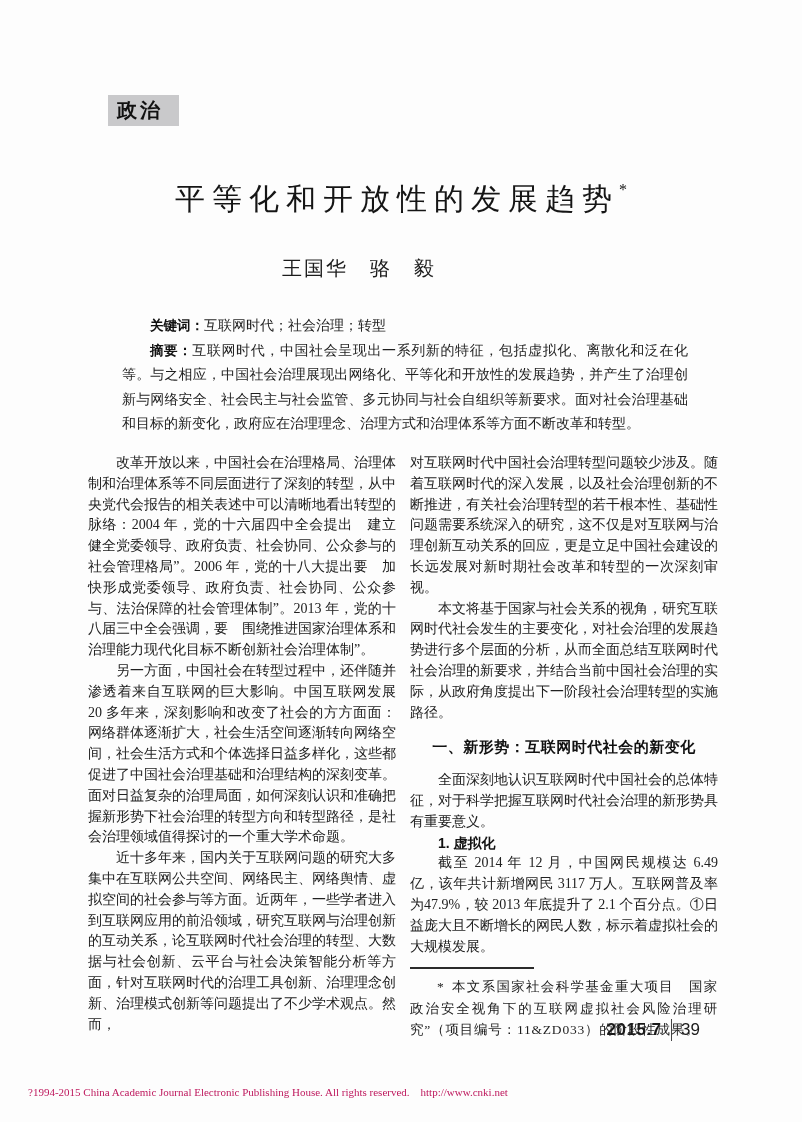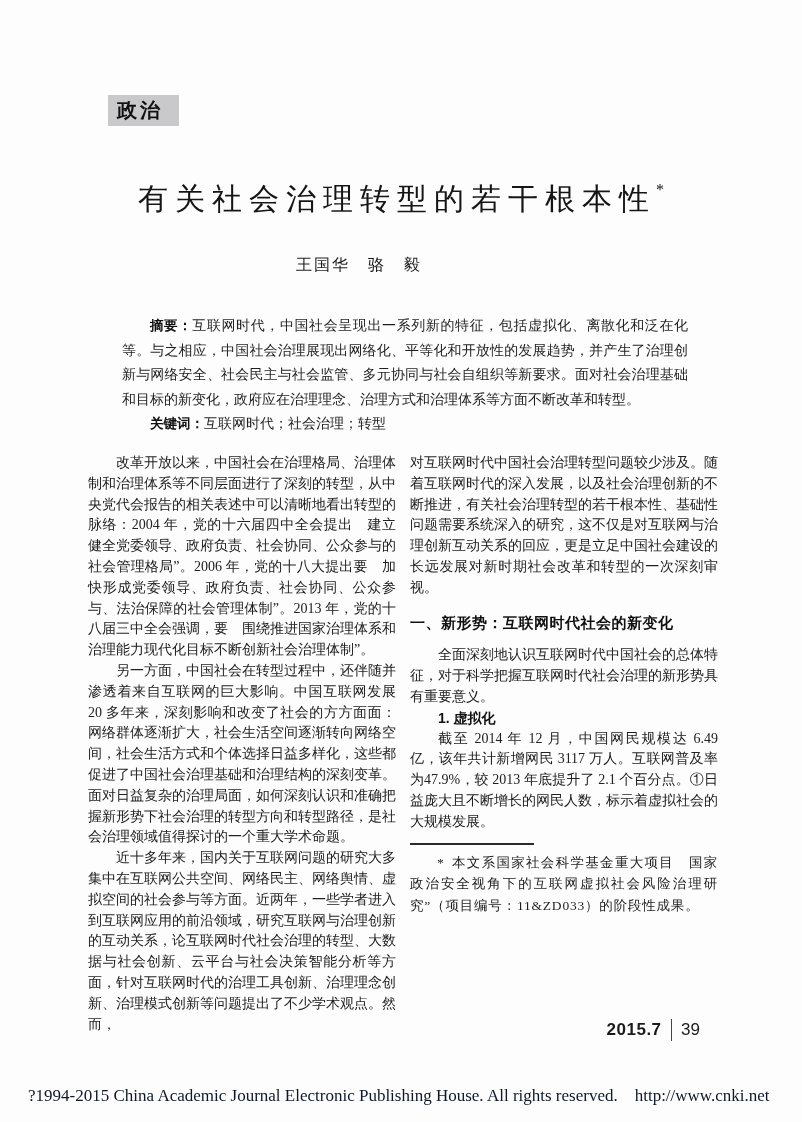--- a/index.html
+++ b/index.html
@@ -23,21 +23,21 @@
   }
   
   .article-title{
     position:absolute;top:179px;left:0;width:802px;margin:0;
     text-align:center;font-weight:normal;color:#151515;
     font-size:30px;letter-spacing:7px;
   }
   .article-title sup{font-size:16px;letter-spacing:0;vertical-align:14px;}
   .authors{
     position:absolute;top:255px;left:0;width:718px;
-    text-align:center;font-size:16px;letter-spacing:2px;color:#1c1c1c;
+    text-align:center;font-size:20px;letter-spacing:2px;color:#1c1c1c;
   }
   
   .meta-block{
     position:absolute;left:122px;top:314px;width:566px;
     font-size:14px;line-height:24.5px;text-align:justify;color:#1e1e1e;
   }
   .meta-block p{margin:0;text-indent:2em;}
   .meta-block b{
     font-family:"Liberation Sans","DejaVu Sans",sans-serif;
     font-weight:bold;font-size:13.5px;color:#111;
@@ -46,21 +46,21 @@
   
   .col{
     position:absolute;top:453px;width:308px;
     font-size:14px;line-height:20.8px;text-align:justify;color:#212121;
   }
   .col-left{left:88px;}
   .col-right{left:410px;}
   .col p{margin:0;text-indent:2em;}
   .col p.no-indent{text-indent:0;}
   .section-heading{
-    margin:14px 0 12px !important;text-indent:0 !important;
+    margin:14px 0 12px !important;text-indent:0 !important;text-align:center;
     font-family:Liberation Sans, sans-serif;
     font-weight:bold;font-size:15px;letter-spacing:0.5px;color:#111;
   }
   .sub-heading{
     font-family:"Liberation Sans","DejaVu Sans",sans-serif;
     font-weight:bold;font-size:14px;color:#111;
   }
   
   .footnote-rule{
     width:124px;height:0;border-top:2px solid #2b2b2b;
@@ -77,50 +77,51 @@
     font-family:"Liberation Sans","DejaVu Sans",sans-serif;
     font-size:17px;color:#1a1a1a;
   }
   .footer-issue{font-weight:bold;letter-spacing:0.5px;}
   .footer-divider{width:1.5px;height:22px;background:#444;margin:0 9px;}
   .footer-page{font-weight:500;}
   
   .watermark{
     position:absolute;left:28px;top:1086px;
     font-family:"Liberation Serif","DejaVu Serif",serif;
-    font-size:17px;color:#0f172a;white-space:pre;
+    font-size:11px;color:#be185d;white-space:pre;
   }
 </style>
 </head>
 <body>
 
 <div class="page">
 
   <div class="category-tag">
     <div class="category-bar"></div>
     <div class="category-label">政治</div>
   </div>
 
-  <h1 class="article-title"><span>有关社会治理转型的若干根本性</span><sup>*</sup></h1>
+  <h1 class="article-title"><span>平等化和开放性的发展趋势</span><sup>*</sup></h1>
 
   <div class="authors">王国华　骆　毅</div>
 
   <div class="meta-block">
+    <p><b>关键词：</b><span>互联网时代；社会治理；转型</span></p>
     <p><b>摘要：</b><span>互联网时代，中国社会呈现出一系列新的特征，包括虚拟化、离散化和泛在化等。与之相应，中国社会治理展现出网络化、平等化和开放性的发展趋势，并产生了治理创新与网络安全、社会民主与社会监管、多元协同与社会自组织等新要求。面对社会治理基础和目标的新变化，政府应在治理理念、治理方式和治理体系等方面不断改革和转型。</span></p>
-    <p><b>关键词：</b><span>互联网时代；社会治理；转型</span></p>
   </div>
 
   <div class="col col-left">
     <p>改革开放以来，中国社会在治理格局、治理体制和治理体系等不同层面进行了深刻的转型，从中央党代会报告的相关表述中可以清晰地看出转型的脉络：2004 年，党的十六届四中全会提出　建立健全党委领导、政府负责、社会协同、公众参与的社会管理格局”。2006 年，党的十八大提出要　加快形成党委领导、政府负责、社会协同、公众参与、法治保障的社会管理体制”。2013 年，党的十八届三中全会强调，要　围绕推进国家治理体系和治理能力现代化目标不断创新社会治理体制”。</p>
     <p>另一方面，中国社会在转型过程中，还伴随并渗透着来自互联网的巨大影响。中国互联网发展 20 多年来，深刻影响和改变了社会的方方面面：网络群体逐渐扩大，社会生活空间逐渐转向网络空间，社会生活方式和个体选择日益多样化，这些都促进了中国社会治理基础和治理结构的深刻变革。面对日益复杂的治理局面，如何深刻认识和准确把握新形势下社会治理的转型方向和转型路径，是社会治理领域值得探讨的一个重大学术命题。</p>
     <p>近十多年来，国内关于互联网问题的研究大多集中在互联网公共空间、网络民主、网络舆情、虚拟空间的社会参与等方面。近两年，一些学者进入到互联网应用的前沿领域，研究互联网与治理创新的互动关系，论互联网时代社会治理的转型、大数据与社会创新、云平台与社会决策智能分析等方面，针对互联网时代的治理工具创新、治理理念创新、治理模式创新等问题提出了不少学术观点。然而，</p>
   </div>
 
   <div class="col col-right">
     <p class="no-indent">对互联网时代中国社会治理转型问题较少涉及。随着互联网时代的深入发展，以及社会治理创新的不断推进，有关社会治理转型的若干根本性、基础性问题需要系统深入的研究，这不仅是对互联网与治理创新互动关系的回应，更是立足中国社会建设的长远发展对新时期社会改革和转型的一次深刻审视。</p>
+    <p>本文将基于国家与社会关系的视角，研究互联网时代社会发生的主要变化，对社会治理的发展趋势进行多个层面的分析，从而全面总结互联网时代社会治理的新要求，并结合当前中国社会治理的实际，从政府角度提出下一阶段社会治理转型的实施路径。</p>
     <p class="section-heading">一、新形势：互联网时代社会的新变化</p>
     <p>全面深刻地认识互联网时代中国社会的总体特征，对于科学把握互联网时代社会治理的新形势具有重要意义。</p>
     <p class="sub-heading">1. 虚拟化</p>
     <p>截至 2014 年 12 月，中国网民规模达 6.49 亿，该年共计新增网民 3117 万人。互联网普及率为47.9%，较 2013 年底提升了 2.1 个百分点。①日益庞大且不断增长的网民人数，标示着虚拟社会的大规模发展。</p>
     <div class="footnote-rule"></div>
     <p class="footnote"><span class="fn-marker">*</span><span>本文系国家社会科学基金重大项目　国家政治安全视角下的互联网虚拟社会风险治理研究”（项目编号：11&amp;ZD033）的阶段性成果。</span></p>
   </div>
 
   <div class="page-footer">
     <span class="footer-issue">2015.7</span>

